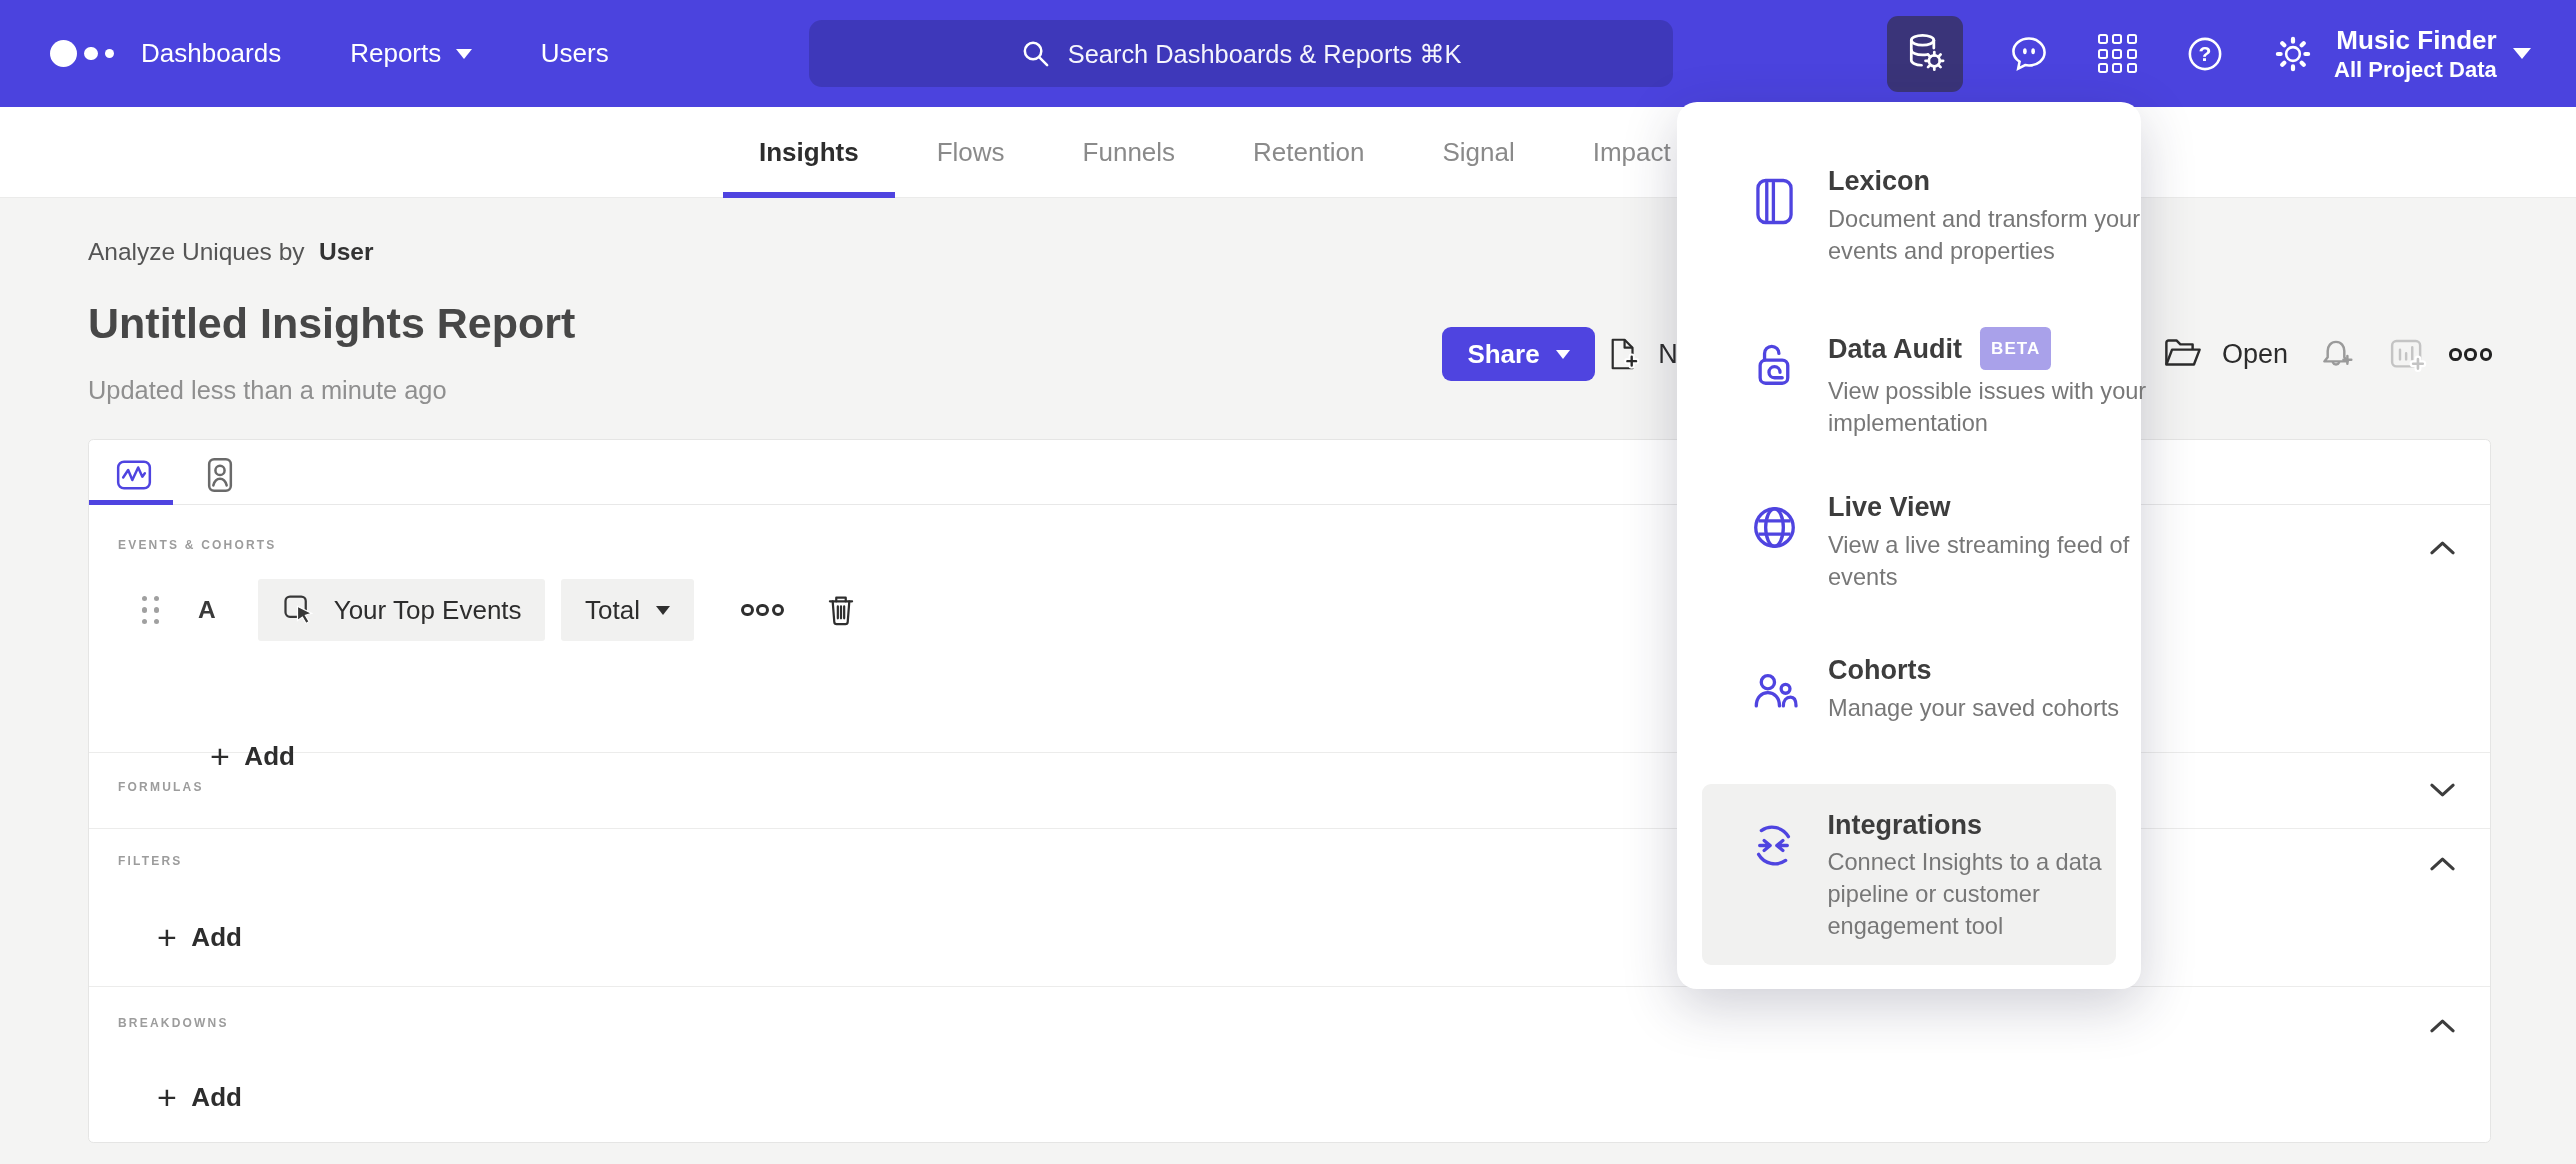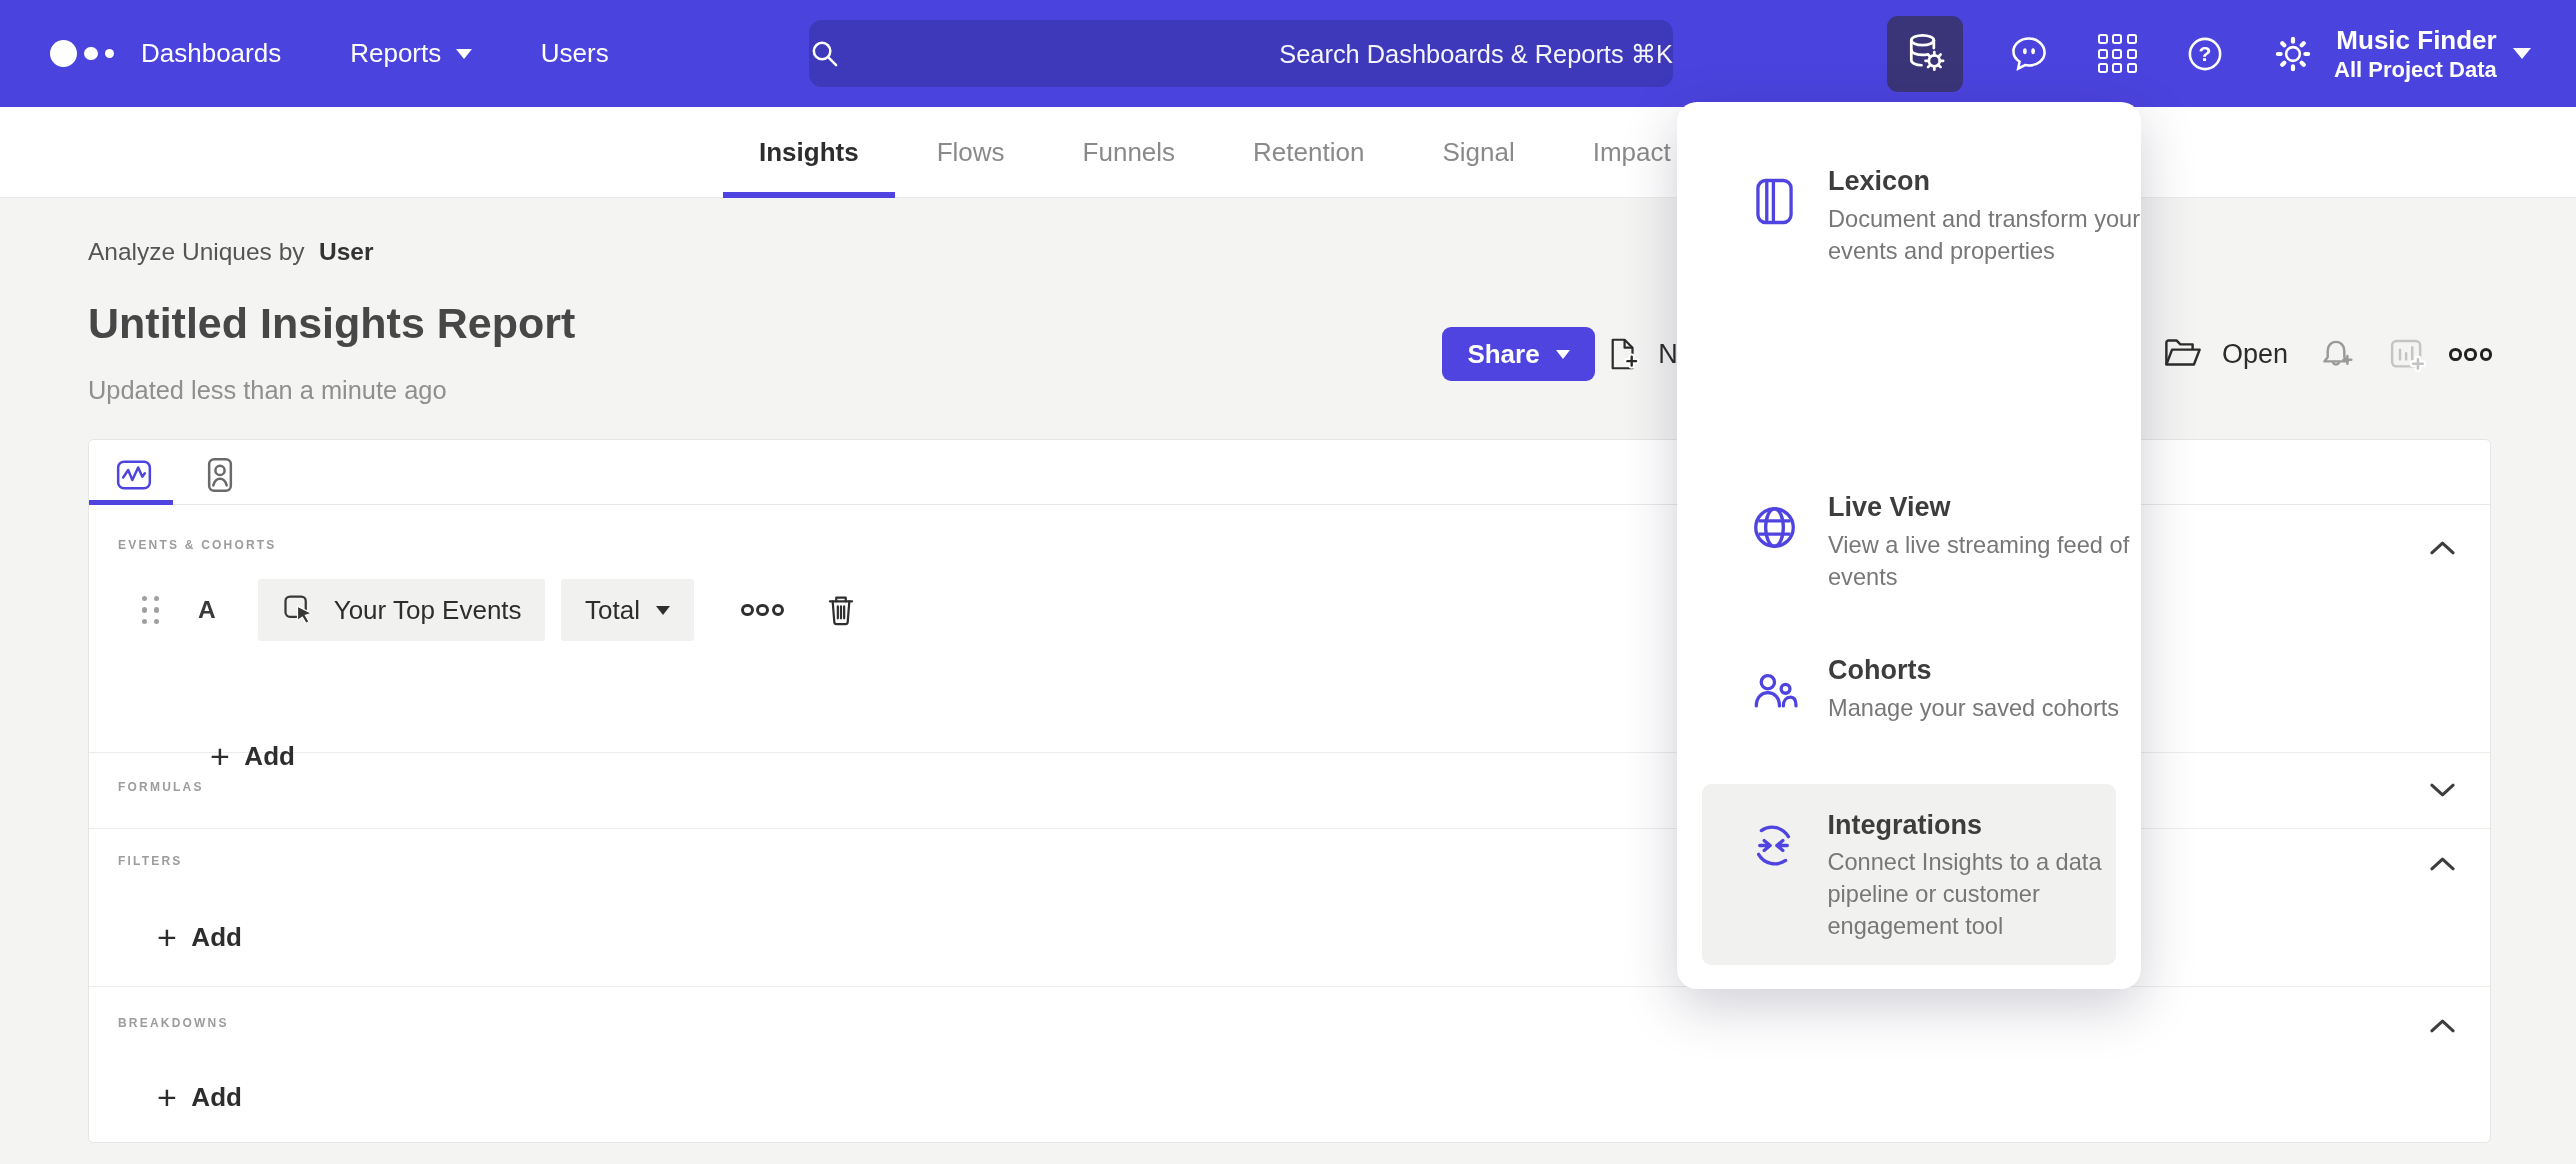--- a/index.html
+++ b/index.html
@@ -20,21 +20,21 @@
   .logo { position:absolute; left:50px; top:0; height:107px; display:flex; align-items:center; gap:7.3px; }
   .logo .d1{ width:27px; height:27px; border-radius:50%; background:#fff; }
   .logo .d2{ width:13.6px; height:13.6px; border-radius:50%; background:#fff; }
   .logo .d3{ width:9px; height:9px; border-radius:50%; background:#fff; }
   .navlinks { position:absolute; left:141px; top:0; height:107px; display:flex; align-items:center; gap:69px; }
   .navlink { display:flex; align-items:center; gap:14.5px; font-size:26px; font-weight:500; color:#fff; cursor:pointer; }
   .caret-w { width:0; height:0; border-left:8.2px solid transparent; border-right:8.2px solid transparent; border-top:10px solid #fff; }
   .searchbar {
     position:absolute; left:809px; top:20px; width:864px; height:67px;
     background:rgba(0,0,0,0.16); border-radius:12.7px;
-    display:flex; align-items:center; justify-content:space-between; gap:16.3px;
+    display:flex; align-items:center; justify-content:center; gap:16.3px;
     color:rgba(255,255,255,0.95); cursor:text;
   }
   .searchbar .ph { font-size:25.4px; }
   .navicons { position:absolute; left:1887px; top:0; height:107px; display:flex; align-items:center; }
   .nav-tile { width:76px; height:76px; border-radius:11px; background:#3a3479; display:flex; align-items:center; justify-content:center; }
   .nav-ic { width:44px; height:44px; display:flex; align-items:center; justify-content:center; margin-left:44px; cursor:pointer; }
   .nav-ic:first-child { margin-left:0; }
   .gridicon { display:grid; grid-template-columns:repeat(3,10px); grid-template-rows:repeat(3,10px); gap:4.5px; }
   .gridicon span { border:2.7px solid #fff; border-radius:2.7px; }
   .project { position:absolute; right:45px; top:0; height:107px; display:flex; align-items:center; gap:16.3px; cursor:pointer; }
@@ -405,20 +405,34 @@
       <path d="M17 7 v34 M23 7 v34"></path>
     </svg>
     <div>
       <div class="mtitle">
           <span>Lexicon</span>
         </div>
       <div class="mdesc">Document and transform your events and properties</div>
     </div>
   </div>
 
+  <div class="mitem" style="top:225px">
+    <svg class="mic" viewBox="0 0 48 48" fill="none" stroke="#4f44e0" stroke-width="3" stroke-linecap="round" stroke-linejoin="round">
+      <path d="M15 20 v-6 a6.5 6.5 0 0 1 13 0"></path>
+      <rect x="11" y="20" width="25" height="21" rx="5"></rect>
+      <path d="M29 31 a5 5 0 1 0 -5 5 h7"></path>
+    </svg>
+    <div>
+      <div class="mtitle">
+        <span>Data Audit</span>
+        <span class="badge">BETA</span>
+      </div>
+      <div class="mdesc">View possible issues with your implementation</div>
+    </div>
+  </div>
 
   <div class="mitem" style="top:388px">
     <svg class="mic" viewBox="0 0 48 48" fill="none" stroke="#4f44e0" stroke-width="3">
       <circle cx="24" cy="24" r="17"></circle>
       <ellipse cx="24" cy="24" rx="8" ry="17"></ellipse>
       <path d="M9.5 18 h29 M9.5 30 h29"></path>
     </svg>
     <div>
       <div class="mtitle">
           <span>Live View</span>

